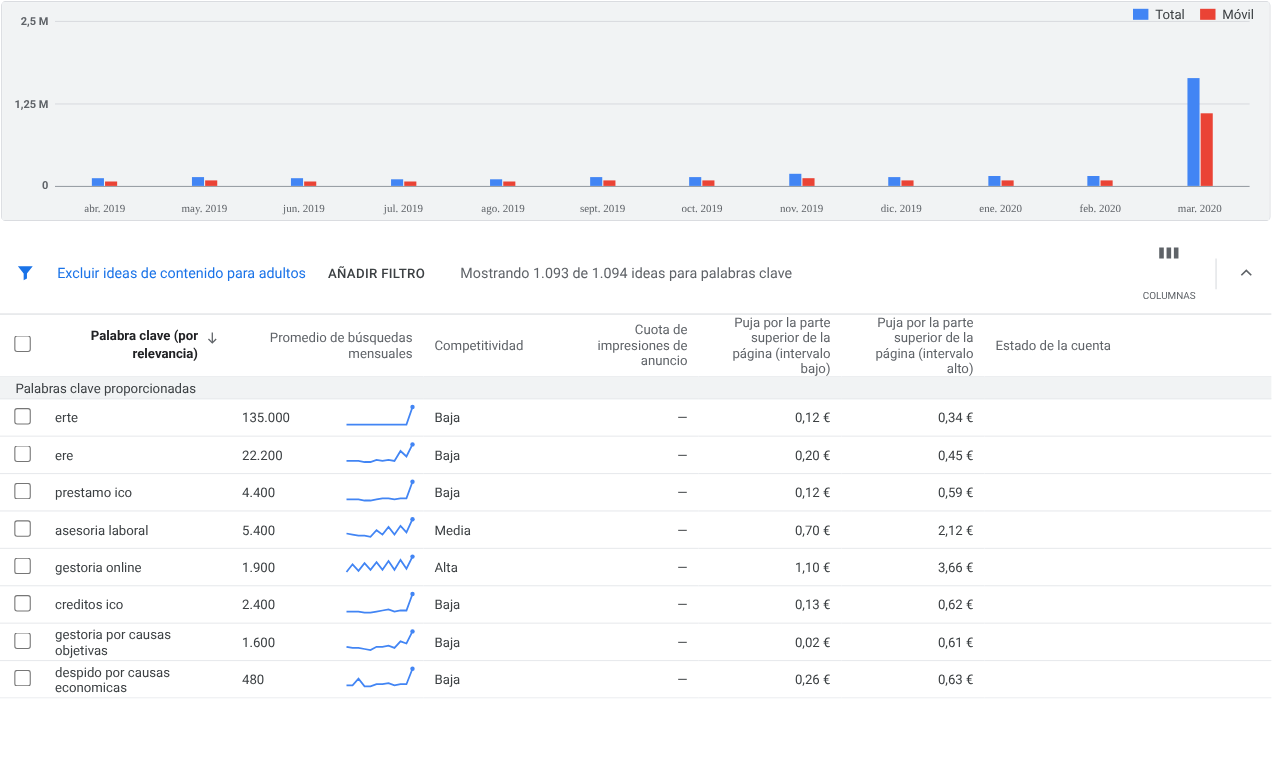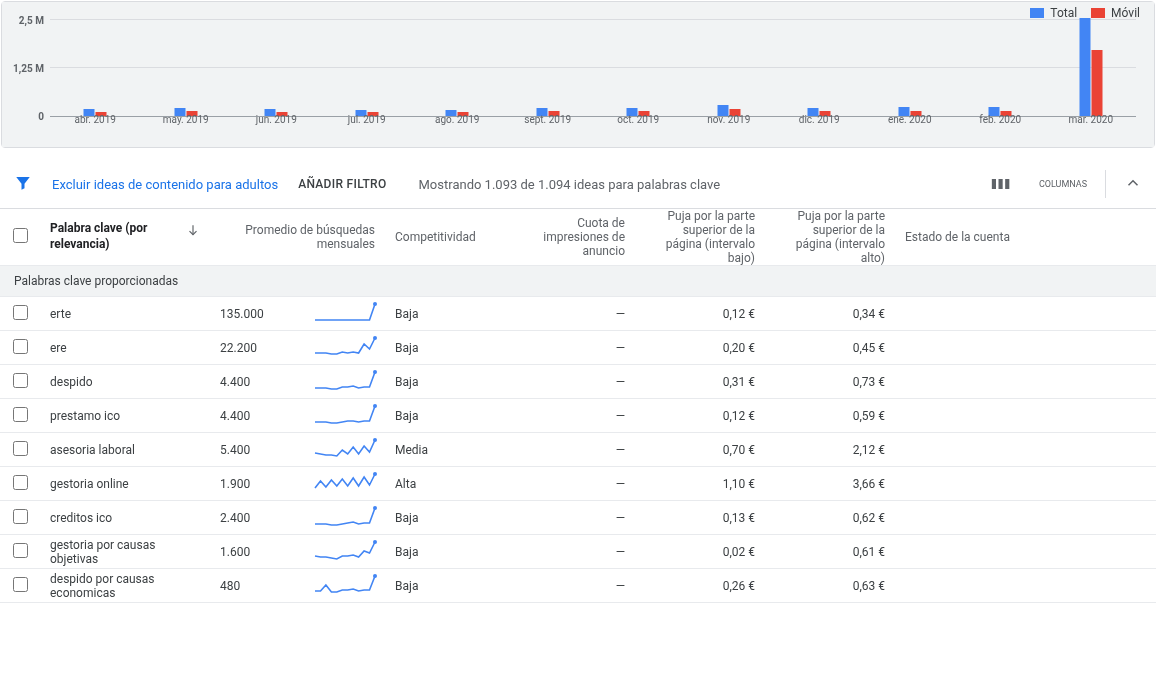--- a/index.html
+++ b/index.html
@@ -1,67 +1,67 @@
 <!DOCTYPE html>
 <html><head>
 <meta charset="utf-8">
 <style>
   * { box-sizing: border-box; margin: 0; padding: 0; }
   body { font-family: Roboto, Arial, sans-serif; font-size: 12px; color: #3c4043; background: #fff; width: 1156px; }
   .chart-card { border: 1px solid #dadce0; border-radius: 4px; margin: 1px; }
   .chart-header { padding: 8px 12px; display: flex; align-items: center; gap: 6px; }
   .chart-title { font-size: 13px; color: #3c4043; }
   .dropdown-arrow { width: 0; height: 0; border-left: 4px solid transparent; border-right: 4px solid transparent; border-top: 5px solid #5f6368; }
-  .chart-body { background: #f1f3f4; padding: 10px 20px 6px 8px; position: relative; height: 145px; }
+  .chart-body { background: #f1f3f4; padding: 10px 20px 6px 8px; position: relative; height: 198px; }
   .legend { position: absolute; top: 4px; right: 14px; display: flex; gap: 14px; font-size: 12px; }
   .legend-item { display: flex; align-items: center; gap: 6px; }
   .swatch { width: 14px; height: 10px; }
   .swatch.blue { background: #4285f4; }
   .swatch.red { background: #ea4335; }
   .plot { position: absolute; left: 48px; right: 18px; top: 18px; bottom: 30px; border-bottom: 1px solid #9aa0a6; }
   .ytick { position: absolute; left: -42px; font-size: 10px; color: #5f6368; width: 36px; text-align: right; font-weight: bold; }
   .gridline { position: absolute; left: 0; right: 0; border-top: 1px solid #dadce0; }
   .bars { position: absolute; left: 0; right: 0; bottom: 0; top: 0; display: flex; }
   .bar-group { flex: 1; position: relative; }
   .bar-pair { position: absolute; bottom: 0; left: 50%; transform: translateX(-50%); display: flex; align-items: flex-end; gap: 1px; }
   .bar { width: 11px; }
   .bar.blue { background: #4285f4; }
   .bar.red { background: #ea4335; }
-  .xlabels { position: absolute; left: 48px; right: 18px; bottom: 22px; display: flex; }
+  .xlabels { position: absolute; left: 48px; right: 18px; bottom: 4px; display: flex; font-family: Liberation Serif, serif; }
   .xlabel { flex: 1; text-align: center; font-size: 10px; color: #5f6368; }
 
   .toolbar { display: flex; align-items: center; padding: 10px 14px; gap: 20px; border-bottom: 1px solid #dadce0; margin-top: 12px; }
   .funnel-icon svg { width: 18px; height: 18px; fill: #1a73e8; }
   .link-blue { color: #1a73e8; font-size: 13px; cursor: pointer; }
   .add-filter { font-size: 12px; color: #3c4043; letter-spacing: 0.3px; font-weight: 500; }
   .showing { color: #5f6368; font-size: 13px; margin-left: 12px; }
   .toolbar-right { margin-left: auto; display: flex; align-items: center; gap: 18px; }
-  .columns-btn { display: flex; flex-direction: row; align-items: center; font-size: 9px; color: #5f6368; cursor: pointer; gap: 28px; }
+  .columns-btn { display: flex; flex-direction: column; align-items: center; font-size: 9px; color: #5f6368; cursor: pointer; gap: 28px; }
   .columns-btn svg { width: 20px; height: 14px; fill: #5f6368; }
   .divider-v { width: 1px; height: 28px; background: #dadce0; }
   .collapse-btn svg { width: 18px; height: 18px; stroke: #5f6368; fill: none; stroke-width: 2; }
 
   table { width: 100%; border-collapse: collapse; table-layout: fixed; }
   th, td { border-bottom: 1px solid #e8eaed; padding: 0 10px; font-size: 12px; vertical-align: middle; }
   th { height: 48px; color: #5f6368; font-weight: 400; text-align: right; }
   th.left, td.left { text-align: left; }
   td { height: 34px; color: #3c4043; text-align: right; }
   .col-chk { width: 40px; text-align: center; }
   .col-kw { width: 170px; }
   .col-avg { width: 175px; }
   .col-comp { width: 125px; }
   .col-share { width: 125px; }
   .col-low { width: 130px; }
   .col-high { width: 130px; }
   .col-acct { width: auto; }
-  .hdr-kw { display: flex; align-items: flex-start; gap: 6px; }
+  .hdr-kw { display: flex; align-items: flex-start; gap: 6px; text-align: right; }
   .hdr-kw-text { font-weight: 700; color: #202124; line-height: 1.3; }
   .sort-arrow svg { width: 14px; height: 14px; stroke: #5f6368; fill: none; stroke-width: 2; margin-top: 2px; }
   input[type="checkbox"] { width: 15px; height: 15px; accent-color: #1a73e8; cursor: pointer; }
-  .section-row td { background: #f1f3f4; font-size: 12px; color: #3c4043; height: 31px; text-align: left; }
+  .section-row td { background: #f1f3f4; font-size: 12px; color: #3c4043; height: 20px; text-align: left; }
   .avg-cell { display: flex; align-items: center; justify-content: space-between; gap: 8px; }
   .spark { width: 60px; height: 22px; }
   .spark svg { width: 60px; height: 22px; overflow: visible; }
   .spark path { fill: none; stroke: #4285f4; stroke-width: 1.6; }
   .spark circle { fill: #4285f4; }
 </style>
 </head>
 <body>
 
 <div class="chart-card">
@@ -267,38 +267,20 @@
           </div>
         </td>
         <td class="left">Baja</td>
         <td>—</td>
         <td>0,20 €</td>
         <td>0,45 €</td>
         <td class="left"></td>
       </tr>
       <tr>
         <td class="col-chk"><input type="checkbox" style=""></td>
-        <td class="left">despido</td>
-        <td>
-          <div class="avg-cell">
-            <span>4.400</span>
-            <span class="spark"><svg viewBox="0 0 60 22">
-                <path d="M0.0 17.0 L5.5 17.0 L10.9 17.0 L16.4 18.0 L21.8 18.0 L27.3 16.0 L32.7 16.0 L38.2 15.0 L43.6 17.0 L49.1 16.0 L54.5 16.0 L60.0 1.0"></path>
-                <circle cx="59.99999999999999" cy="1" r="2"></circle>
-              </svg></span>
-          </div>
-        </td>
-        <td class="left">Baja</td>
-        <td>—</td>
-        <td>0,31 €</td>
-        <td>0,73 €</td>
-        <td class="left"></td>
-      </tr>
-      <tr>
-        <td class="col-chk"><input type="checkbox" style=""></td>
         <td class="left">prestamo ico</td>
         <td>
           <div class="avg-cell">
             <span>4.400</span>
             <span class="spark"><svg viewBox="0 0 60 22">
                 <path d="M0.0 17.0 L5.5 17.0 L10.9 17.0 L16.4 18.0 L21.8 18.0 L27.3 17.0 L32.7 16.0 L38.2 16.0 L43.6 17.0 L49.1 16.0 L54.5 16.0 L60.0 1.0"></path>
                 <circle cx="59.99999999999999" cy="1" r="2"></circle>
               </svg></span>
           </div>
         </td>

